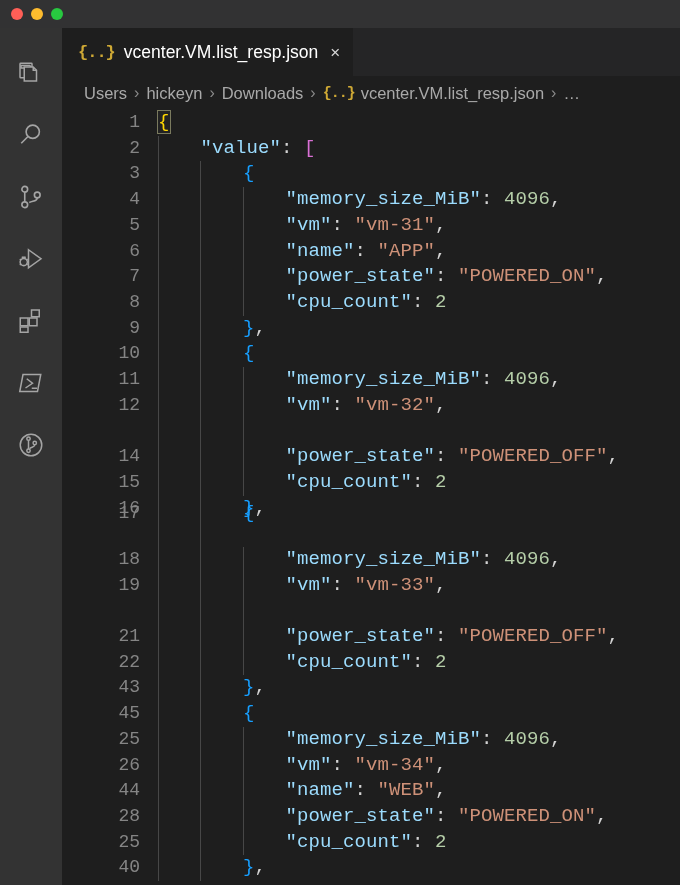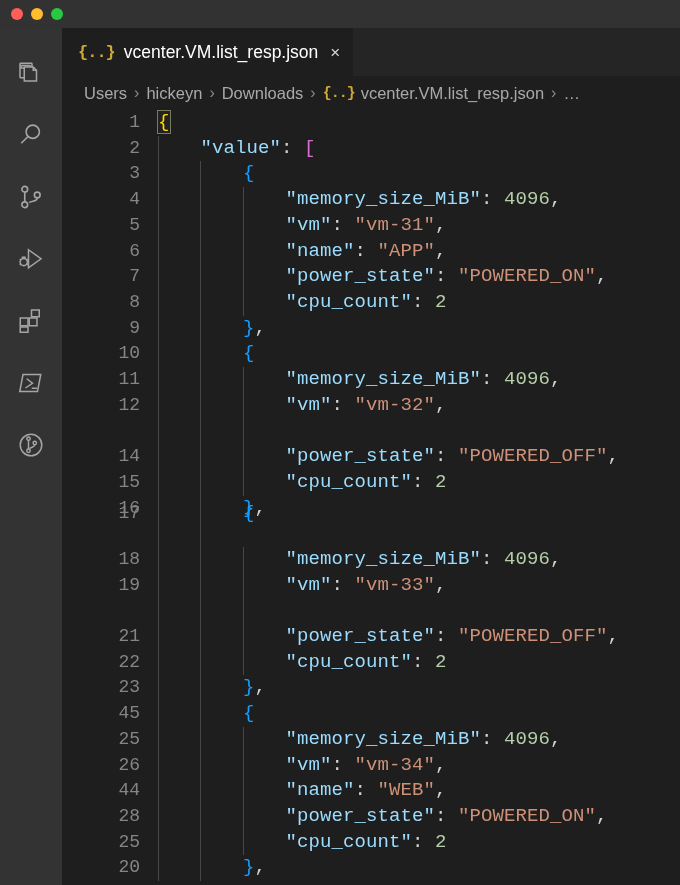--- a/index.html
+++ b/index.html
@@ -261,28 +261,28 @@
         <div class="coderow" style="top: 257px; position: absolute; left: 0px; width: 618px;"><span class="lineno">11</span><span class="codetext" style="left: 223.44px;"><span class="k">"memory_size_MiB"</span><span class="p">: </span><span class="n">4096</span><span class="p">,</span></span></div>
         <div class="coderow" style="top: 282.7px; position: absolute; left: 0px; width: 618px;"><span class="lineno">12</span><span class="codetext" style="left: 223.44px;"><span class="k">"vm"</span><span class="p">: </span><span class="s">"vm-32"</span><span class="p">,</span></span></div>
         <div class="coderow" style="top: 334.1px; position: absolute; left: 0px; width: 618px;"><span class="lineno">14</span><span class="codetext" style="left: 223.44px;"><span class="k">"power_state"</span><span class="p">: </span><span class="s">"POWERED_OFF"</span><span class="p">,</span></span></div>
         <div class="coderow" style="top: 359.8px; position: absolute; left: 0px; width: 510px;"><span class="lineno">15</span><span class="codetext" style="left: 223.44px;"><span class="k">"cpu_count"</span><span class="p">: </span><span class="n">2</span></span></div>
         <div class="coderow" style="top: 385.5px; position: absolute; left: 0px; width: 618px;"><span class="lineno">16</span><span class="codetext" style="left: 180.96px;"><span class="b2">}</span><span class="p">,</span></span></div>
         <div class="coderow" style="top: 391px; position: absolute; left: 0px; width: 506px;"><span class="lineno">17</span><span class="codetext" style="left: 180.96px;"><span class="b2">{</span></span></div>
         <div class="coderow" style="top: 436.9px; position: absolute; left: 0px; width: 618px;"><span class="lineno">18</span><span class="codetext" style="left: 223.44px;"><span class="k">"memory_size_MiB"</span><span class="p">: </span><span class="n">4096</span><span class="p">,</span></span></div>
         <div class="coderow" style="top: 462.6px; position: absolute; left: 0px; width: 618px;"><span class="lineno">19</span><span class="codetext" style="left: 223.44px;"><span class="k">"vm"</span><span class="p">: </span><span class="s">"vm-33"</span><span class="p">,</span></span></div>
         <div class="coderow" style="top: 514px; position: absolute; left: 0px; width: 618px;"><span class="lineno">21</span><span class="codetext" style="left: 223.44px;"><span class="k">"power_state"</span><span class="p">: </span><span class="s">"POWERED_OFF"</span><span class="p">,</span></span></div>
         <div class="coderow" style="top: 539.7px; position: absolute; left: 0px; width: 618px;"><span class="lineno">22</span><span class="codetext" style="left: 223.44px;"><span class="k">"cpu_count"</span><span class="p">: </span><span class="n">2</span></span></div>
-        <div class="coderow" style="top: 565.4px; position: absolute; left: 0px; width: 618px;"><span class="lineno">23</span><span class="codetext" style="left: 180.96px;"><span class="b2">}</span><span class="p">,</span></span></div>
+        <div class="coderow" style="top: 565.4px; position: absolute; left: 0px; width: 618px;"><span class="lineno">43</span><span class="codetext" style="left: 180.96px;"><span class="b2">}</span><span class="p">,</span></span></div>
         <div class="coderow" style="top: 591.1px; position: absolute; left: 0px; width: 618px;"><span class="lineno">45</span><span class="codetext" style="left: 180.96px;"><span class="b2">{</span></span></div>
         <div class="coderow" style="top: 616.8px; position: absolute; left: 0px; width: 604px;"><span class="lineno">25</span><span class="codetext" style="left: 223.44px;"><span class="k">"memory_size_MiB"</span><span class="p">: </span><span class="n">4096</span><span class="p">,</span></span></div>
         <div class="coderow" style="top: 642.5px; position: absolute; left: 0px; width: 618px;"><span class="lineno">26</span><span class="codetext" style="left: 223.44px;"><span class="k">"vm"</span><span class="p">: </span><span class="s">"vm-34"</span><span class="p">,</span></span></div>
         <div class="coderow" style="top: 668.2px; position: absolute; left: 0px; width: 618px;"><span class="lineno">44</span><span class="codetext" style="left: 223.44px;"><span class="k">"name"</span><span class="p">: </span><span class="s">"WEB"</span><span class="p">,</span></span></div>
         <div class="coderow" style="top: 693.9px; position: absolute; left: 0px; width: 618px;"><span class="lineno">28</span><span class="codetext" style="left: 223.44px;"><span class="k">"power_state"</span><span class="p">: </span><span class="s">"POWERED_ON"</span><span class="p">,</span></span></div>
         <div class="coderow" style="top: 719.6px; position: absolute; left: 0px; width: 618px;"><span class="lineno">25</span><span class="codetext" style="left: 223.44px;"><span class="k">"cpu_count"</span><span class="p">: </span><span class="n">2</span></span></div>
-        <div class="coderow" style="top: 745.3px; position: absolute; left: 0px; width: 618px;"><span class="lineno">20</span><span class="codetext" style="left: 180.96px;"><span class="b2">}</span><span class="p">,</span></span></div>
+        <div class="coderow" style="top: 745.3px; position: absolute; left: 0px; width: 618px;"><span class="lineno">40</span><span class="codetext" style="left: 180.96px;"><span class="b2">}</span><span class="p">,</span></span></div>
         <div class="guide" style="left: 96px; top: 25.7px; height: 745.3px;"></div>
         <div class="guide" style="left: 138.48px; top: 51.4px; height: 719.6px;"></div>
         <div class="guide" style="left: 180.96px; top: 77.1px; height: 128.5px;"></div>
         <div class="guide" style="left: 180.96px; top: 257px; height: 128.5px;"></div>
         <div class="guide" style="left: 180.96px; top: 436.9px; height: 128.5px;"></div>
         <div class="guide" style="left: 180.96px; top: 616.8px; height: 128.5px;"></div>
       </div>
 
   </div>
 

